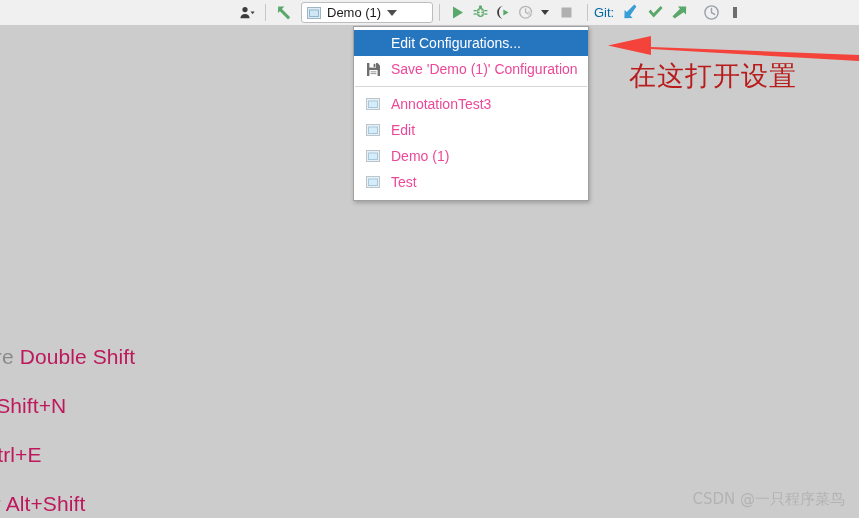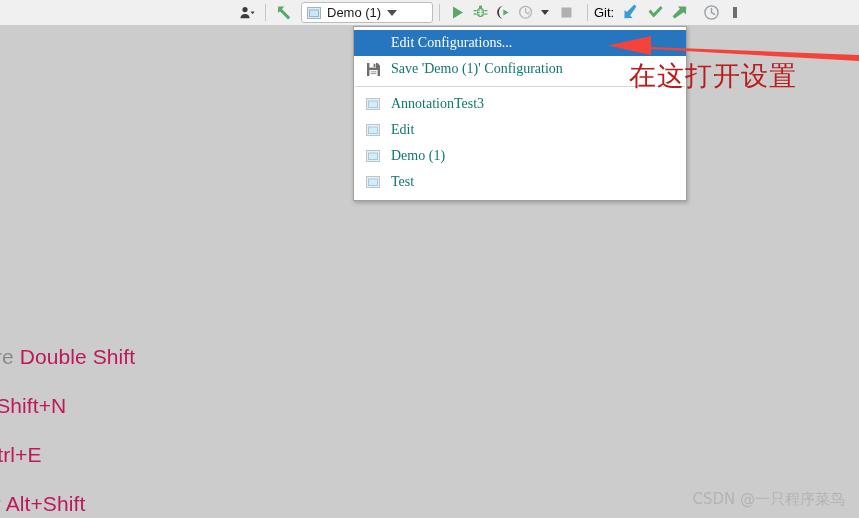--- a/index.html
+++ b/index.html
@@ -49,21 +49,21 @@
     border-right: 5px solid transparent;
     border-top: 6px solid #4d4d4d;
   }
   .caret-small {
     width: 0; height: 0;
     border-left: 4px solid transparent;
     border-right: 4px solid transparent;
     border-top: 5px solid #3c3c3c;
   }
   .git-label {
-    font-size: 13px; color: #000000; margin-right: 4px;
+    font-size: 13px; color: #0369a1; margin-right: 4px;
     line-height: 1; flex: none;
   }
 
   
   .app-icon { width: 14px; height: 12px; flex: none; }
 
   
   #editor {
     position: absolute; left: 0; top: 25px;
     width: 859px; height: 493px;
@@ -79,34 +79,33 @@
   .hint-line .key { color: #be185d; }
   #hint-1 { left: -44px; top: 320px; }
   #hint-2 { left: -28px; top: 369px; }
   #hint-3 { left: -18px; top: 418px; }
   #hint-4 { left: -18px; top: 467px; }
 
   
   #run-config-menu {
     position: absolute;
     left: 353px; top: 26px;
-    width: 334px;
+    width: 236px;
     background: #ffffff;
     border: 1px solid #a0a0a0;
     box-shadow: 1px 2px 4px rgba(0,0,0,0.22);
     padding: 0;
     z-index: 20;
-    font-family: Liberation Serif, serif;
   }
   .menu-item {
     height: 26px;
     display: flex; align-items: center;
     padding-left: 11px;
     font-size: 14px;
-    color: #0f766e;
+    color: #ec4899;
     white-space: nowrap;
     cursor: default;
   }
   .menu-item.selected {
     background: #2675bf;
     color: #ffffff;
   }
   .menu-item .mi-icon {
     width: 16px; height: 16px; flex: none;
     display: flex; align-items: center; justify-content: center;

